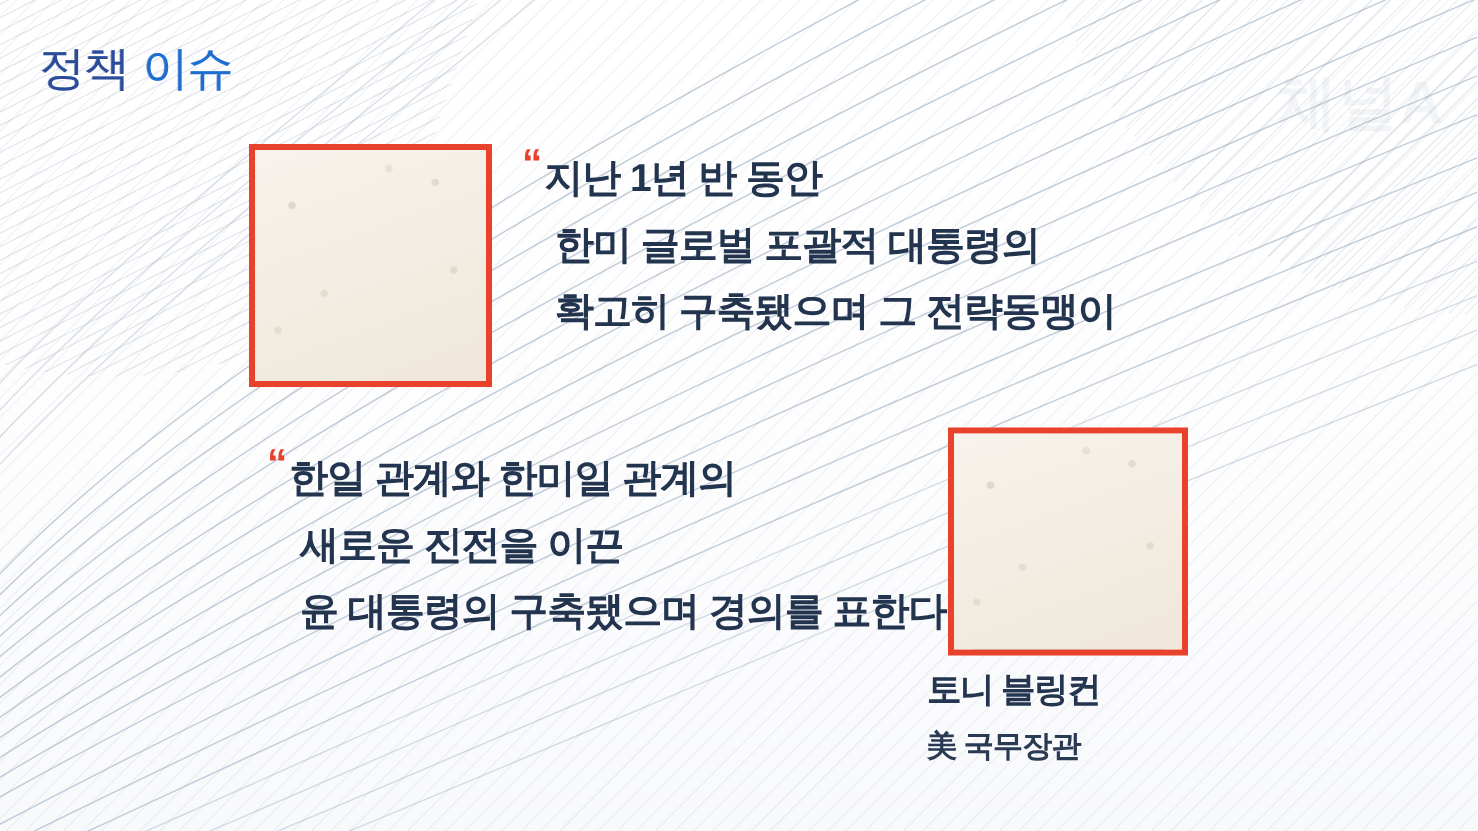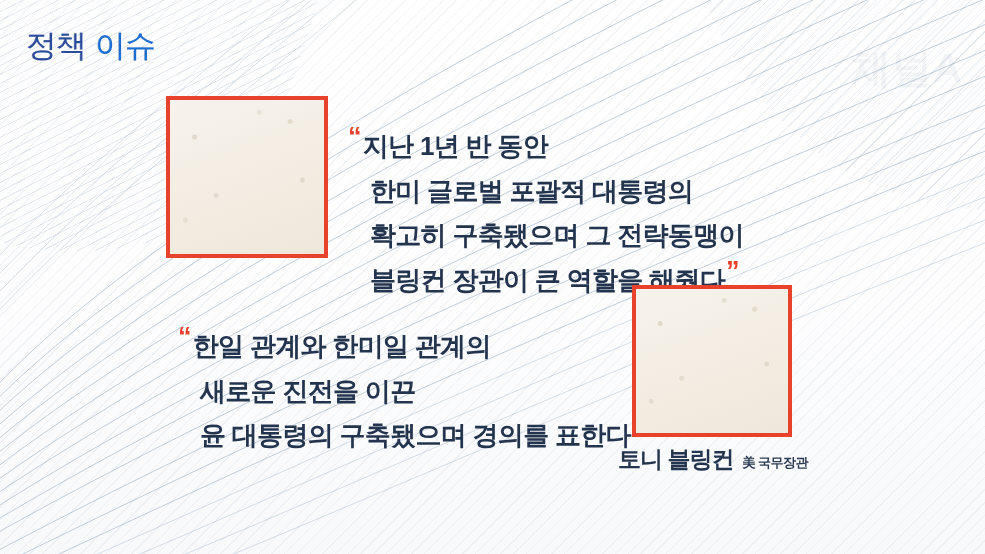--- a/index.html
+++ b/index.html
@@ -135,21 +135,21 @@
       radial-gradient(circle at 16% 24%, rgba(175,160,135,0.30) 0 2px, rgba(0,0,0,0) 3px),
       radial-gradient(circle at 78% 14%, rgba(175,160,135,0.26) 0 2px, rgba(0,0,0,0) 3px),
       radial-gradient(circle at 30% 62%, rgba(175,160,135,0.22) 0 2px, rgba(0,0,0,0) 3px),
       radial-gradient(circle at 86% 52%, rgba(175,160,135,0.24) 0 2px, rgba(0,0,0,0) 3px),
       radial-gradient(circle at 58% 8%,  rgba(175,160,135,0.20) 0 2px, rgba(0,0,0,0) 3px),
       radial-gradient(circle at 10% 78%, rgba(175,160,135,0.20) 0 2px, rgba(0,0,0,0) 3px),
       linear-gradient(160deg, #f7f3ec 0%, #efe7da 100%);
   }
 
   
-  .quote-block { position: absolute; margin-top: 28px; }
+  .quote-block { position: absolute; }
   .quote-1 { left: 348px; top: 96px; }
   .quote-2 { left: 178px; top: 296px; }
   .qline {
     font-size: 26px;
     font-weight: 700;
     letter-spacing: -0.7px;
     color: #23344f;
     line-height: 1.72;
     white-space: nowrap;
   }
@@ -165,29 +165,30 @@
   .qindent { padding-left: 22px; }
 
   
   .caption {
     position: absolute;
     left: 618px;
     top: 444px;
     display: flex;
     align-items: baseline;
     gap: 9px;
+    flex-direction: column;
   }
   .caption .cap-name {
     font-size: 23px;
     font-weight: 800;
     letter-spacing: -1px;
     color: #24354f;
   }
   .caption .cap-title {
-    font-size: 13px;
+    font-size: 20px;
     font-weight: 700;
     letter-spacing: -0.5px;
     color: #2a3a52;
   }
 </style>
 </head>
 <body>
 
 <div id="stage">
 
@@ -255,21 +256,20 @@
         <path d="M62,84 Q77,96 92,84 Q77,90 62,84 Z" fill="#8e4a46"></path>
         <path d="M63,83 Q77,80 91,83 Q77,88 63,83 Z" fill="#ffffff"></path>
       </svg>
     </div>
   </div>
 
   <div class="quote-block quote-1">
     <div class="qline"><span class="qmark qmark-open">“</span><span>지난 1년 반 동안</span></div>
     <div class="qline qindent">한미 글로벌 포괄적 대통령의</div>
     <div class="qline qindent">확고히 구축됐으며 그 전략동맹이</div>
-    <div class="qline qindent"><span>블링컨 장관이 큰 역할을 해줬다</span><span class="qmark qmark-close">”</span></div>
   </div>
 
   <div class="quote-block quote-2">
     <div class="qline"><span class="qmark qmark-open">“</span><span>한일 관계와 한미일 관계의</span></div>
     <div class="qline qindent">새로운 진전을 이끈</div>
     <div class="qline qindent"><span>윤 대통령의 구축됐으며 경의를 표한다</span><span class="qmark qmark-close">”</span></div>
   </div>
 
   <div class="photo photo-blinken">
     <div class="portrait">

